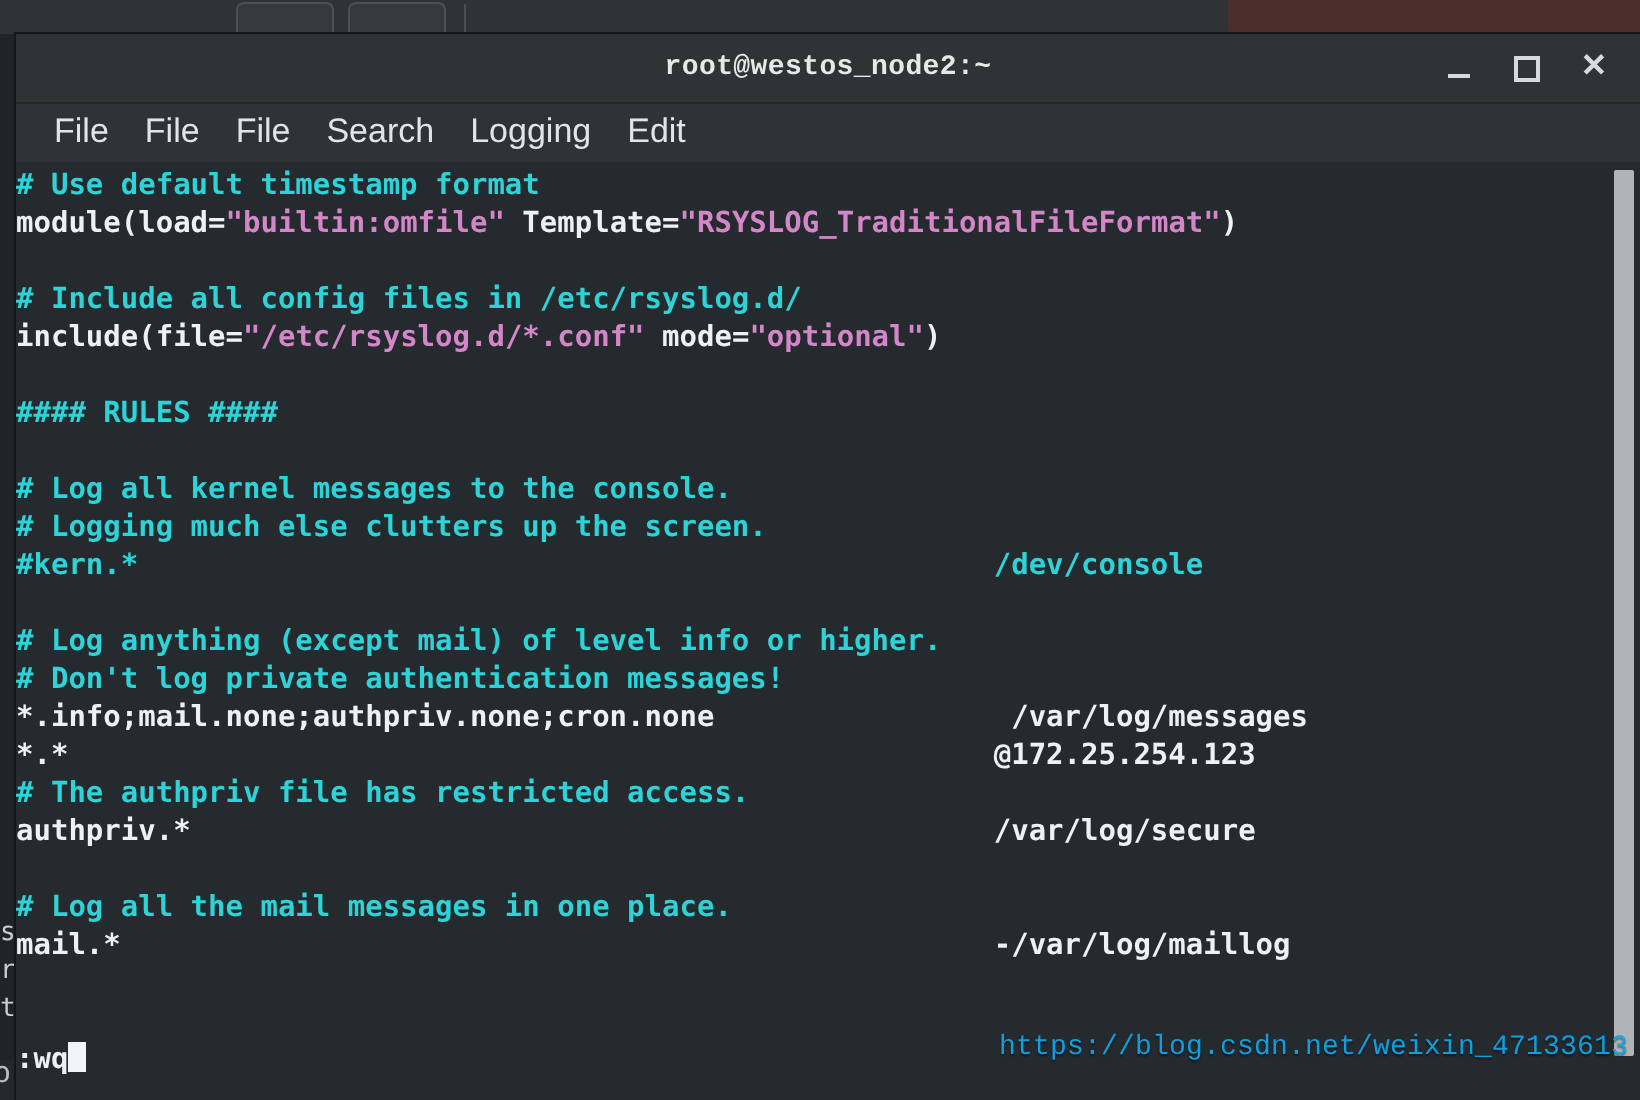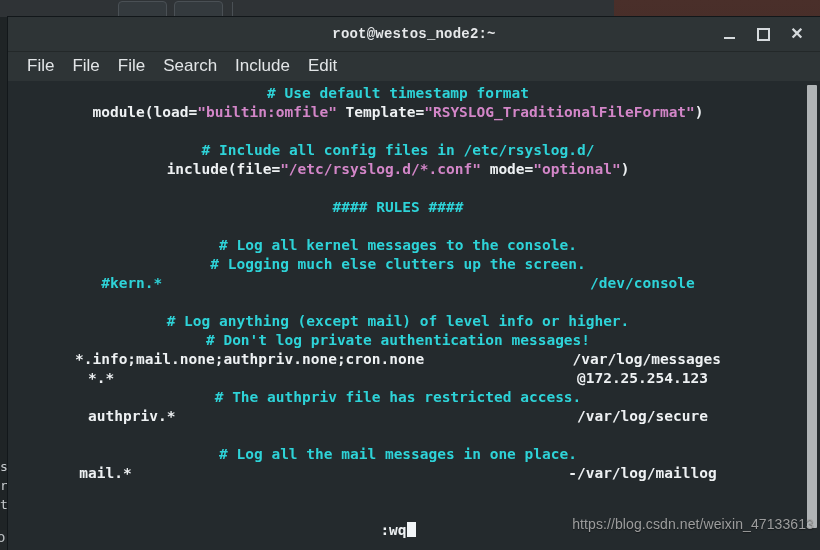--- a/index.html
+++ b/index.html
@@ -196,21 +196,20 @@
     left: 0px; top: 0px;
     right: 32px;
     padding: 3px 0 0 0;
     font-family: "DejaVu Sans Mono", monospace;
     font-size: 14.5px;
     font-weight: bold;
     line-height: 19px;
     white-space: pre;
     color: #e4e7e9;
     letter-spacing: 0px;
-    text-align: center;
   }
   .tline {
     height: 19px;
     white-space: pre;
   }
   .c-comment { color: #2ed3d8; }
   .c-string  { color: #d386c8; }
   .c-plain   { color: #eef1f3; margin-top: 48px; }
 
   #cursor-block {
@@ -234,22 +233,22 @@
     width: 10px; height: 443px;
     background: #b0b4b6;
     border-radius: 1px;
     cursor: pointer;
   }
 
   
   #watermark {
     position: absolute;
     right: 6px; bottom: 18px;
-    color: #a3a3a3;
-    font-family: Liberation Sans, sans-serif;
+    color: #0ea5e9;
+    font-family: Liberation Mono, monospace;
     font-size: 14px;
     opacity: 0.95;
     white-space: nowrap;
     letter-spacing: 0.1px;
     text-shadow: 0 1px 1px rgba(0,0,0,0.5);
   }
 </style>
 </head>
 <body>
 
@@ -293,21 +292,21 @@
           <span class="glyph-close">✕</span>
         </div>
       </div>
     </div>
 
     <div id="menubar">
       <div class="menu-item">File</div>
       <div class="menu-item">File</div>
       <div class="menu-item">File</div>
       <div class="menu-item">Search</div>
-      <div class="menu-item">Include</div>
+      <div class="menu-item">Logging</div>
       <div class="menu-item">Edit</div>
     </div>
 
     <div id="term-body">
       <div id="term-text"><div class="tline"><span class="c-comment"># Use default timestamp format</span></div><div class="tline"><span class="c-plain">module(load=</span><span class="c-string">"builtin:omfile"</span><span class="c-plain"> Template=</span><span class="c-string">"RSYSLOG_TraditionalFileFormat"</span><span class="c-plain">)</span></div><div class="tline"><span class="c-plain"></span></div><div class="tline"><span class="c-comment"># Include all config files in /etc/rsyslog.d/</span></div><div class="tline"><span class="c-plain">include(file=</span><span class="c-string">"/etc/rsyslog.d/*.conf"</span><span class="c-plain"> mode=</span><span class="c-string">"optional"</span><span class="c-plain">)</span></div><div class="tline"><span class="c-plain"></span></div><div class="tline"><span class="c-comment">#### RULES ####</span></div><div class="tline"><span class="c-plain"></span></div><div class="tline"><span class="c-comment"># Log all kernel messages to the console.</span></div><div class="tline"><span class="c-comment"># Logging much else clutters up the screen.</span></div><div class="tline"><span class="c-comment">#kern.*                                                 /dev/console</span></div><div class="tline"><span class="c-plain"></span></div><div class="tline"><span class="c-comment"># Log anything (except mail) of level info or higher.</span></div><div class="tline"><span class="c-comment"># Don't log private authentication messages!</span></div><div class="tline"><span class="c-plain">*.info;mail.none;authpriv.none;cron.none                 /var/log/messages</span></div><div class="tline"><span class="c-plain">*.*                                                     @172.25.254.123</span></div><div class="tline"><span class="c-comment"># The authpriv file has restricted access.</span></div><div class="tline"><span class="c-plain">authpriv.*                                              /var/log/secure</span></div><div class="tline"><span class="c-plain"></span></div><div class="tline"><span class="c-comment"># Log all the mail messages in one place.</span></div><div class="tline"><span class="c-plain">mail.*                                                  -/var/log/maillog</span></div><div class="tline"><span class="c-plain"></span></div><div class="tline"><span class="c-plain"></span></div><div class="tline"><span class="c-plain">:wq</span><span id="cursor-block"></span></div></div>
 
       <div id="scrollbar-track">
         <div id="scrollbar-thumb"></div>
       </div>
     </div>

